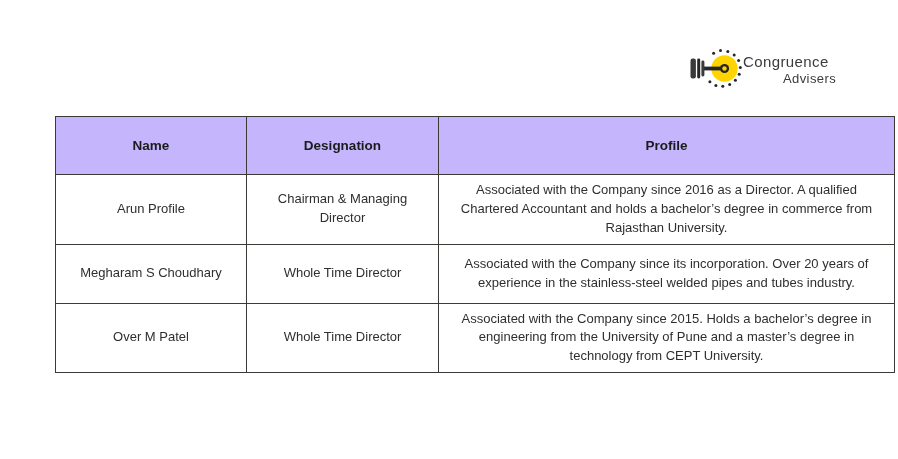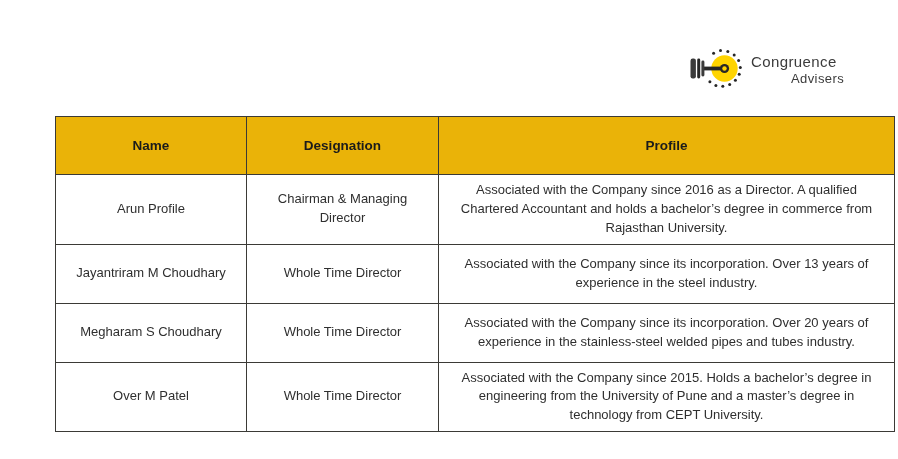--- a/index.html
+++ b/index.html
@@ -15,21 +15,21 @@
     position: relative;
   }
 
   
   .brand {
     position: absolute;
     left: 686px;
     top: 48px;
     display: flex;
     align-items: center;
-    gap: 9px;
+    gap: 1px;
   }
   .brand-mark {
     width: 56px;
     height: 44px;
     position: relative;
     flex: 0 0 auto;
   }
   .brand-text {
     display: flex;
     flex-direction: column;
@@ -60,21 +60,21 @@
     table-layout: fixed;
   }
   table.data-table th,
   table.data-table td {
     border: 1px solid #3b3a36;
     text-align: center;
     vertical-align: middle;
     padding: 6px 9px;
   }
   table.data-table thead th {
-    background: #eab308;
+    background: #c4b5fd;
     color: #1b1b1b;
     font-size: 13.5px;
     font-weight: bold;
     height: 45px;
   }
   table.data-table tbody td {
     color: #2f2f2f;
     font-size: 13px;
     line-height: 1.45;
     background: #ffffff;
@@ -139,25 +139,20 @@
         <th class="col-desig">Designation</th>
         <th class="col-profile">Profile</th>
       </tr>
     </thead>
     <tbody>
       <tr class="row-h1">
         <td class="cell-name">Arun Profile</td>
         <td class="cell-desig">Chairman &amp; Managing Director</td>
         <td class="cell-profile">Associated with the Company since 2016 as a Director. A qualified Chartered Accountant and holds a bachelor’s degree in commerce from Rajasthan University.</td>
       </tr>
-      <tr class="row-h2">
-        <td class="cell-name">Jayantriram M Choudhary</td>
-        <td class="cell-desig">Whole Time Director</td>
-        <td class="cell-profile">Associated with the Company since its incorporation. Over 13 years of experience in the steel industry.</td>
-      </tr>
       <tr class="row-h3">
         <td class="cell-name">Megharam S Choudhary</td>
         <td class="cell-desig">Whole Time Director</td>
         <td class="cell-profile">Associated with the Company since its incorporation. Over 20 years of experience in the stainless-steel welded pipes and tubes industry.</td>
       </tr>
       <tr class="row-h4">
         <td class="cell-name">Over M Patel</td>
         <td class="cell-desig">Whole Time Director</td>
         <td class="cell-profile">Associated with the Company since 2015. Holds a bachelor’s degree in engineering from the University of Pune and a master’s degree in technology from CEPT University.</td>
       </tr>

